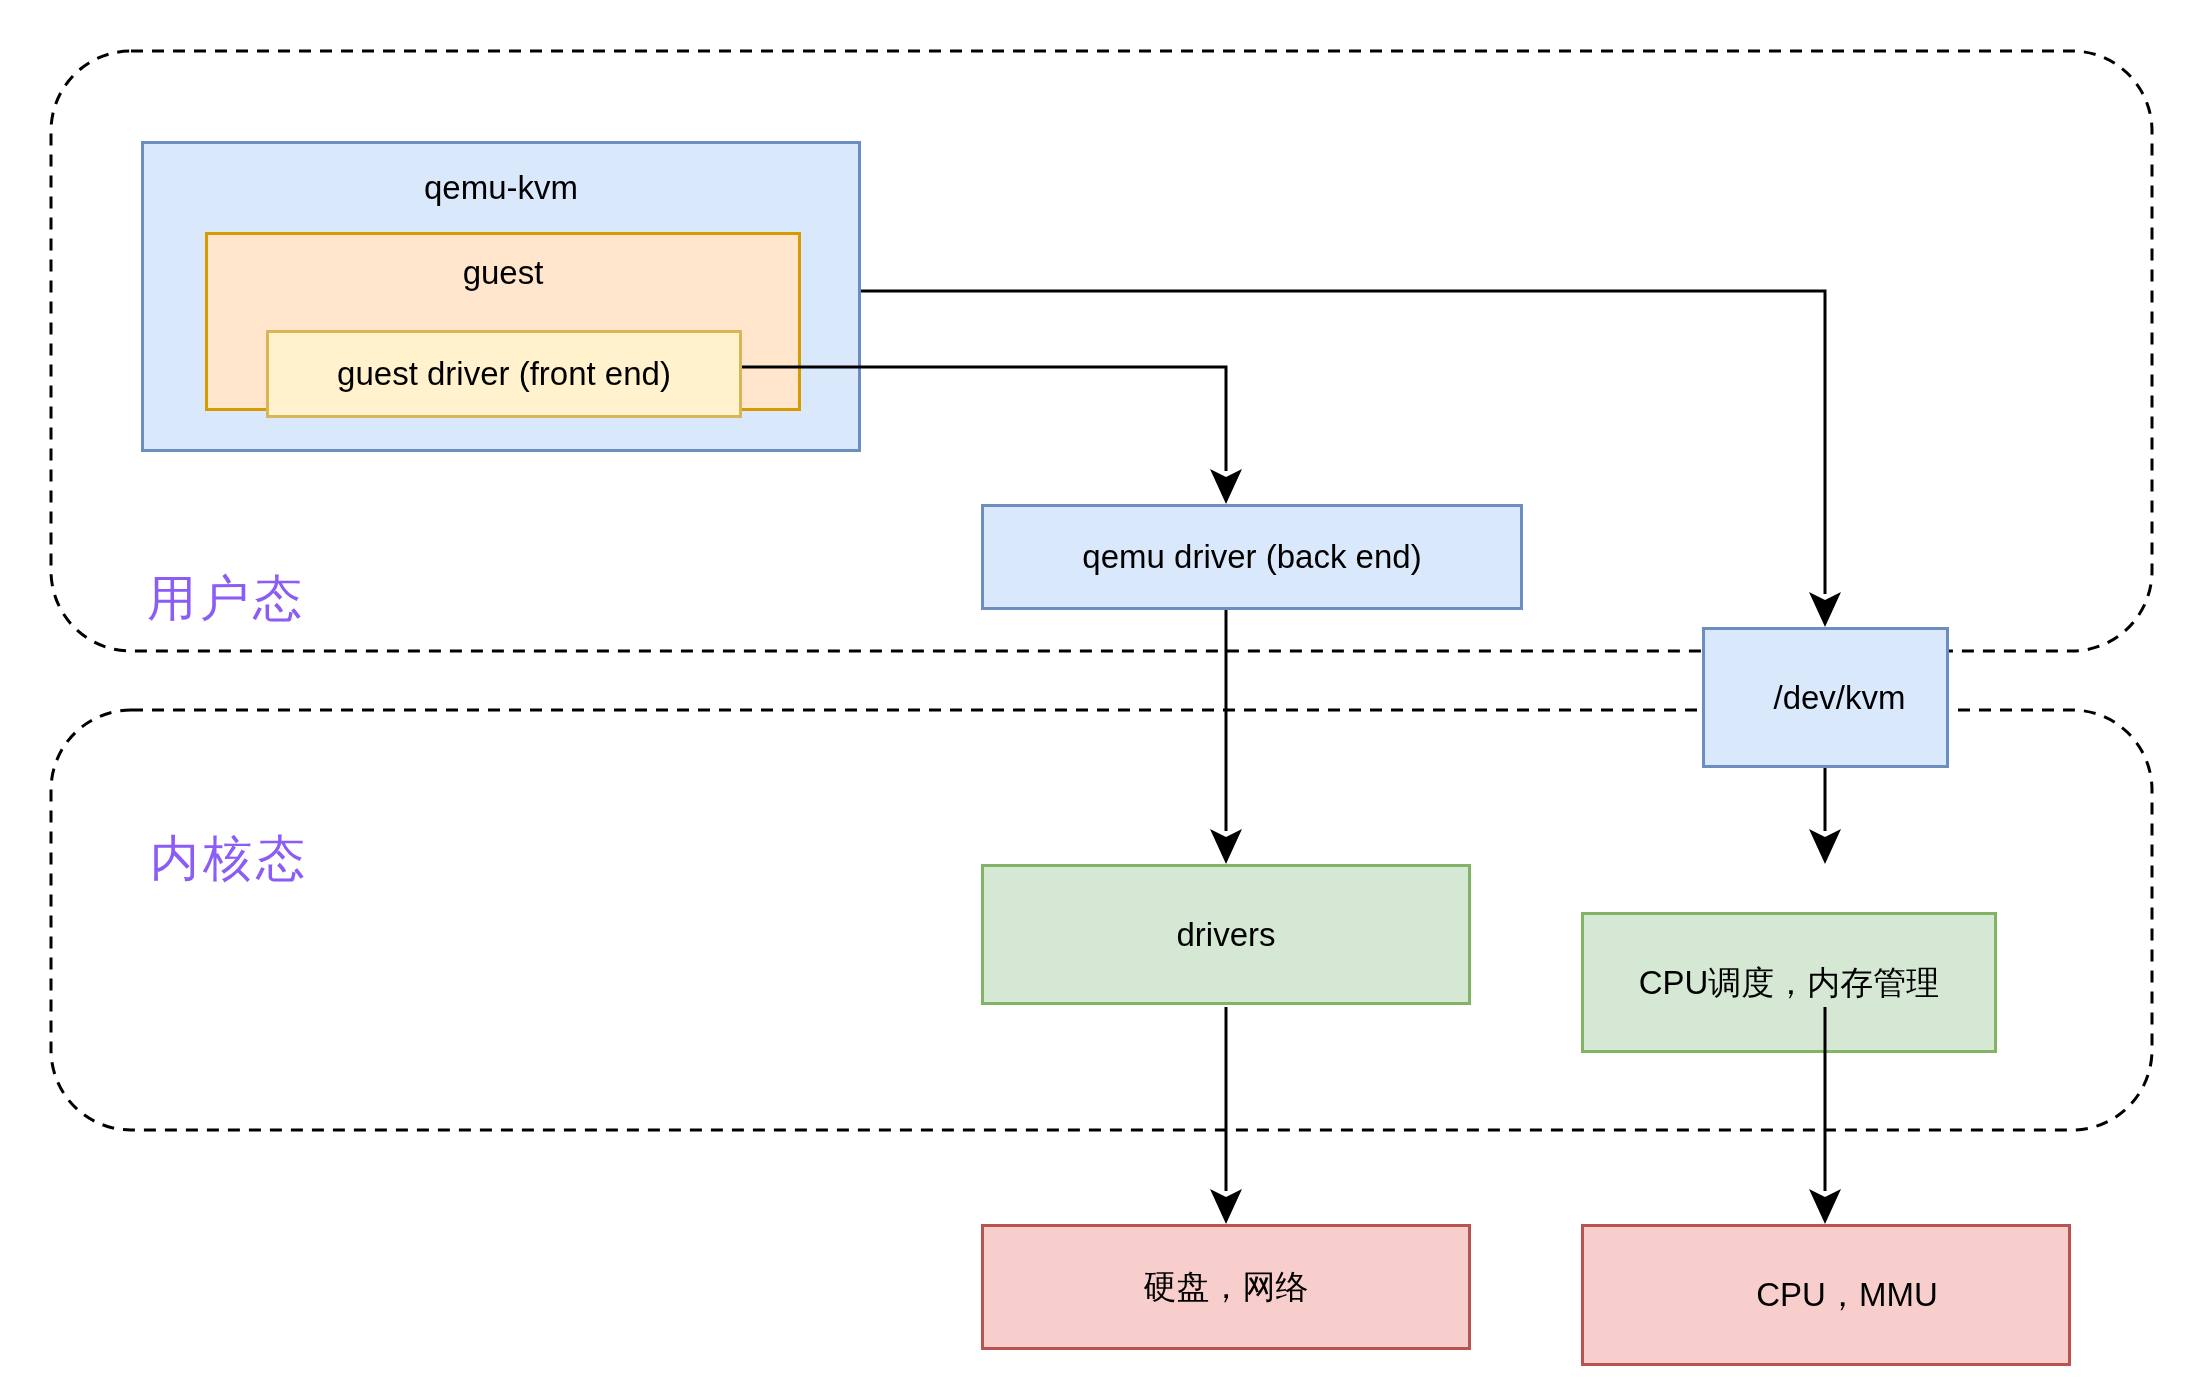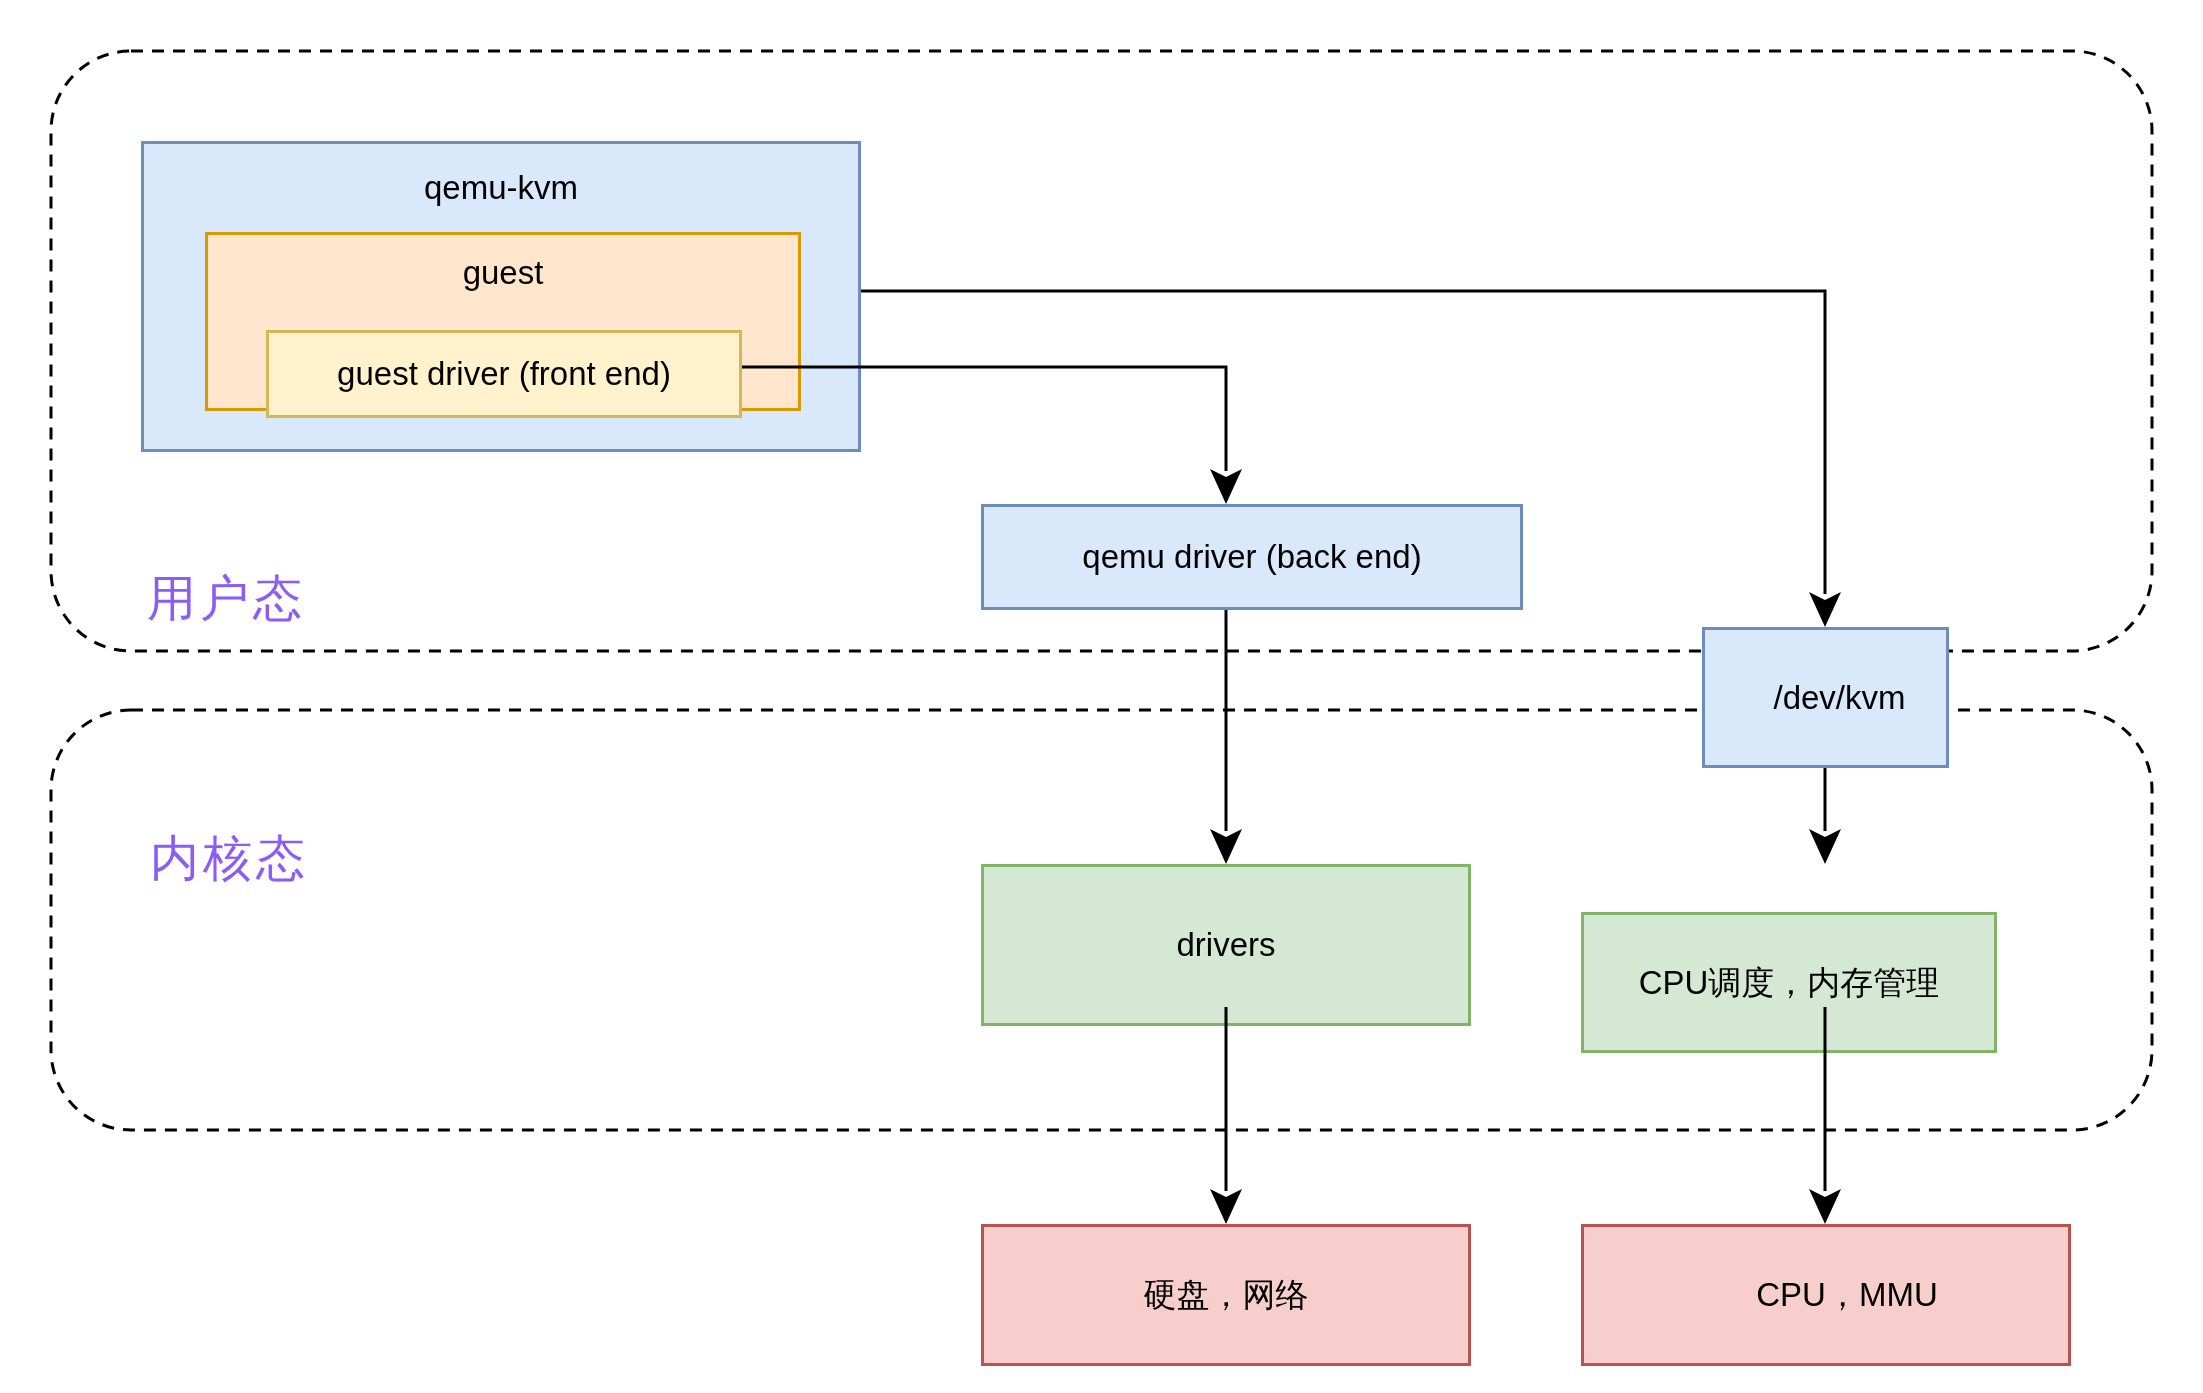--- a/index.html
+++ b/index.html
@@ -28,23 +28,23 @@
   .red   {background:#f8cecc;border:3px solid #b85450;}
 
   
   .qemu-kvm    {left:141px;top:141px;width:720px;height:311px;padding-top:24px;}
   .guest       {left:205px;top:232px;width:596px;height:179px;padding-top:18px;}
   .guest-driver{left:266px;top:321px;width:476px;height:88px;margin-top:9px;}
 
   
   .qemu-driver-backend{left:981px; top:504px; width:542px;height:106px;align-items:center;}
   .dev-kvm            {left:1702px;top:627px; width:247px;height:141px;padding-left:28px;}
-  .drivers            {left:981px; top:864px; width:490px;height:162px;}
+  .drivers            {left:981px; top:864px; width:490px;height:141px;}
   .cpu-sched-mem      {left:1581px;top:864px; width:416px;height:141px;margin-top:48px;}
-  .disk-network       {left:981px; top:1224px;width:490px;height:142px;}
+  .disk-network       {left:981px; top:1224px;width:490px;height:126px;}
   .cpu-mmu            {left:1581px;top:1224px;width:490px;height:142px;padding-left:42px;}
 
   .region-label{
     position:absolute;
     font-family:"Liberation Serif", serif;
     font-size:49px;color:#8b5cf6;
     letter-spacing:4px;
   }
   .user-mode-label  {left:147px;top:566px;}
   .kernel-mode-label{left:150px;top:826px;}

